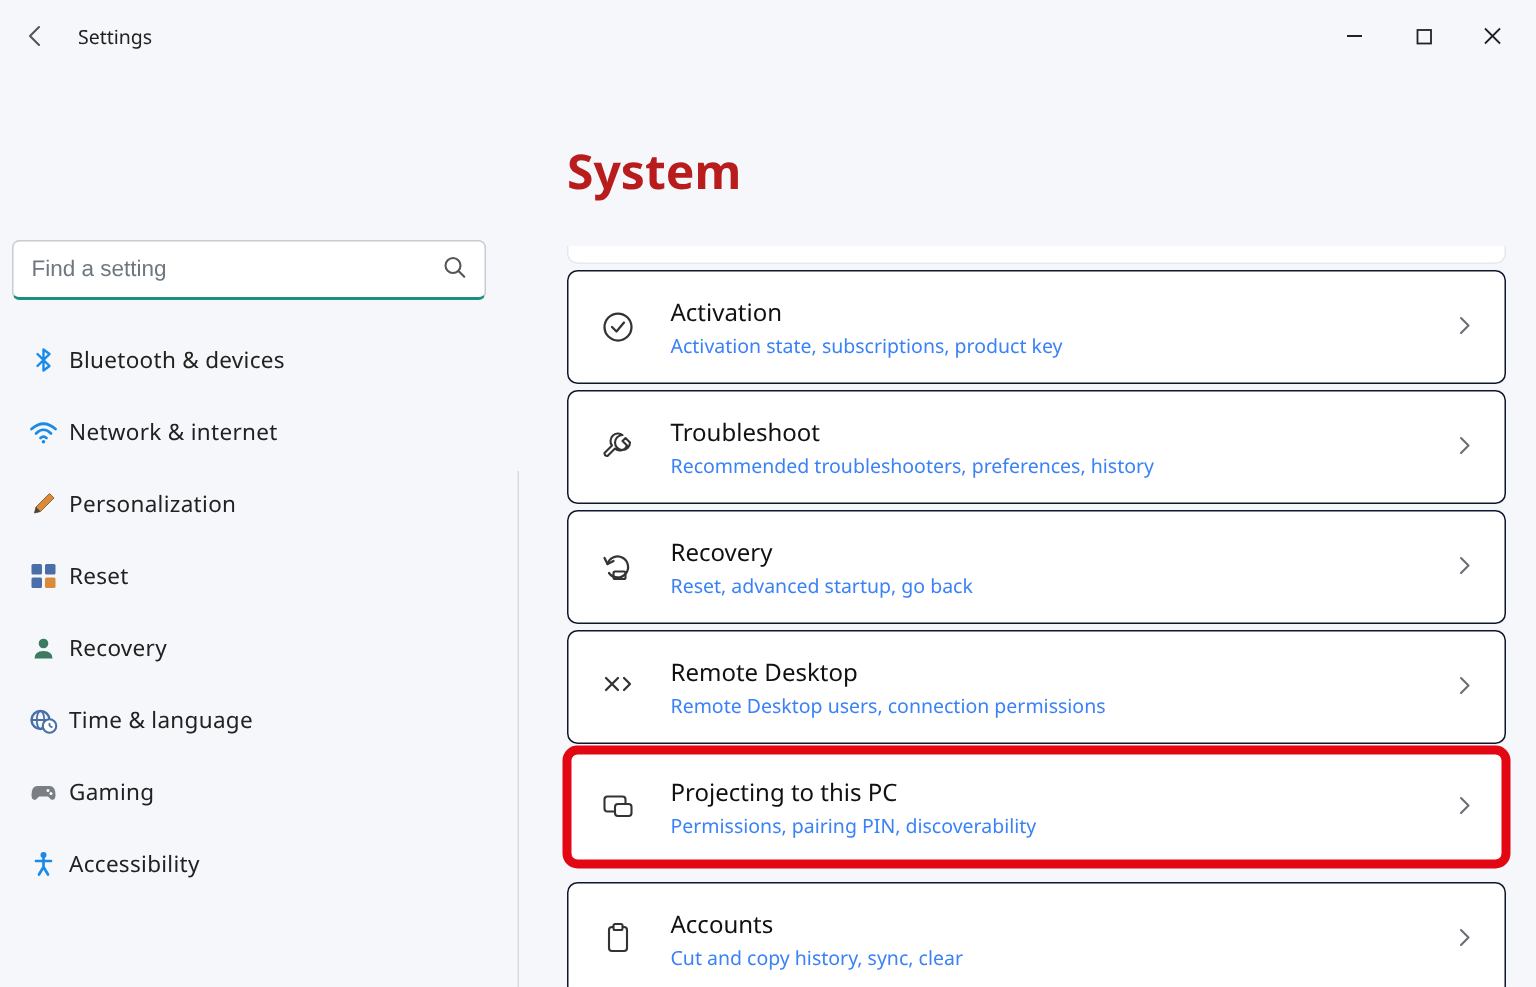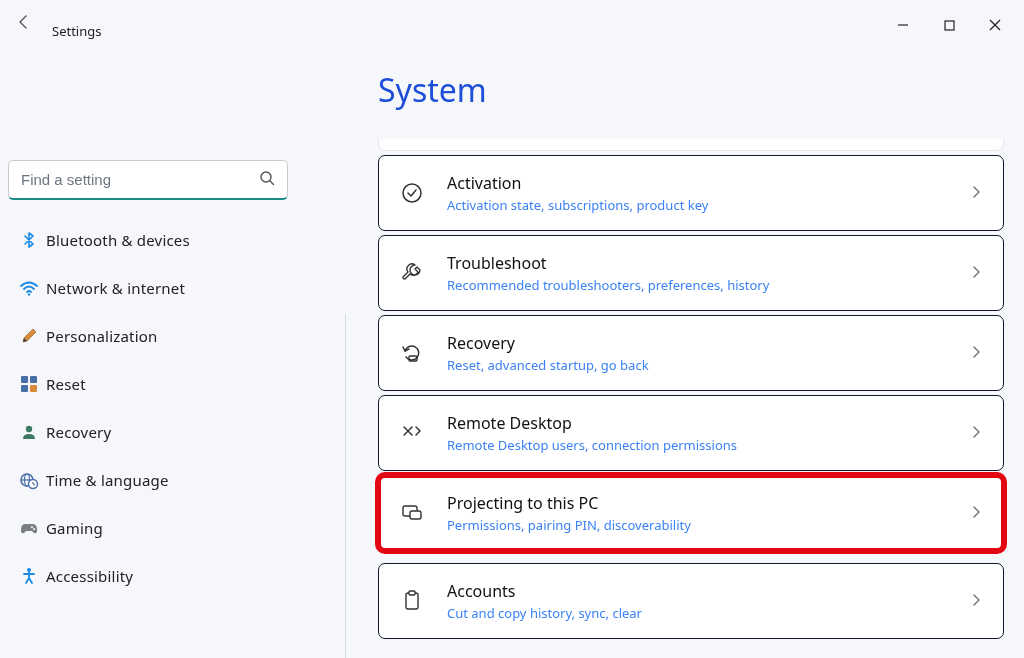--- a/index.html
+++ b/index.html
@@ -1,46 +1,46 @@
 <!DOCTYPE html>
 <html><head>
 <meta charset="utf-8">
 <style>
   * { box-sizing: border-box; margin: 0; padding: 0; }
   html, body { width: 1024px; height: 658px; font-family: "Segoe UI", system-ui, sans-serif; background: #f5f7fa; overflow: hidden; }
 
   
-  .header { display: flex; align-items: flex-end; padding: 8px 6px 0 6px; height: 40px; }
+  .header { display: flex; align-items: center; padding: 8px 6px 0 6px; height: 40px; }
   .back-btn { width: 36px; height: 36px; display: flex; align-items: center; justify-content: center; color: #555; }
   .app-title { font-size: 13px; color: #222; margin-left: 10px; }
   .window-controls { margin-left: auto; display: flex; }
   .win-ctrl { width: 46px; height: 30px; display:flex; align-items:center; justify-content:center; color:#222; }
 
   
   .layout { display: flex; height: calc(100% - 40px); }
   .sidebar { width: 346px; padding: 0 12px 12px 8px; position: relative; }
   .divider { position: absolute; right: 0; top: 274px; bottom: 0; width: 1px; background: #d6dbe1; }
   .content { flex: 1; padding: 0 20px 0 32px; }
 
   
   .search-wrap { margin-top: 120px; margin-bottom: 20px; }
-  .search { width: 280px; height: 40px; background: #fff; border: 1px solid #c7ccd1; border-bottom: 2px solid #1b8e86; border-radius: 5px; display: flex; align-items: center; padding: 0 12px; }
+  .search { width: 316px; height: 40px; background: #fff; border: 1px solid #c7ccd1; border-bottom: 2px solid #1b8e86; border-radius: 5px; display: flex; align-items: center; padding: 0 12px; }
   .search input { flex:1; border:none; outline:none; font-size:15px; color:#333; background:transparent; }
   .search input::placeholder { color:#6e7780; }
   .search-icon { color:#555; }
 
   
   .nav-item { display:flex; align-items:center; gap: 6px; height: 40px; padding: 0 10px; border-radius: 4px; cursor:pointer; }
   .nav-icon { width: 22px; height: 22px; display:flex; align-items:center; justify-content:center; }
   .nav-label { font-size: 15px; color:#222; letter-spacing: 0.2px; }
   .nav-list { margin-top: 8px; }
   .nav-list .nav-item { margin-bottom: 8px; }
 
   
-  .page-title { font-size: 32px; font-weight: 400; color:#1d4ed8; margin-top: 28px; margin-bottom: 28px; }
+  .page-title { font-size: 32px; font-weight: 700; color:#b91c1c; margin-top: 53px; margin-bottom: 28px; }
 
   .cards { display:flex; flex-direction:column; gap: 4px; }
   .card-shell-top { height: 12px; background:#fff; border:1px solid #e5e9ee; border-top:none; border-radius: 0 0 7px 7px; }
   .card { background:#fff; border:1px solid #0f172a; border-radius: 7px; padding: 16px 20px; display:flex; align-items:center; gap: 22px; cursor:pointer; }
   .card-icon { width: 26px; height: 26px; display:flex; align-items:center; justify-content:center; color:#333; }
   .card-texts { flex:1; }
   .card-title { font-size: 16px; color:#111; }
   .card-sub { font-size: 13px; color:#3b82f6; margin-top: 2px; }
   .chevron { color:#6a6f75; }
   .highlighted { outline: 6px solid #e30613; outline-offset: -3px; }

